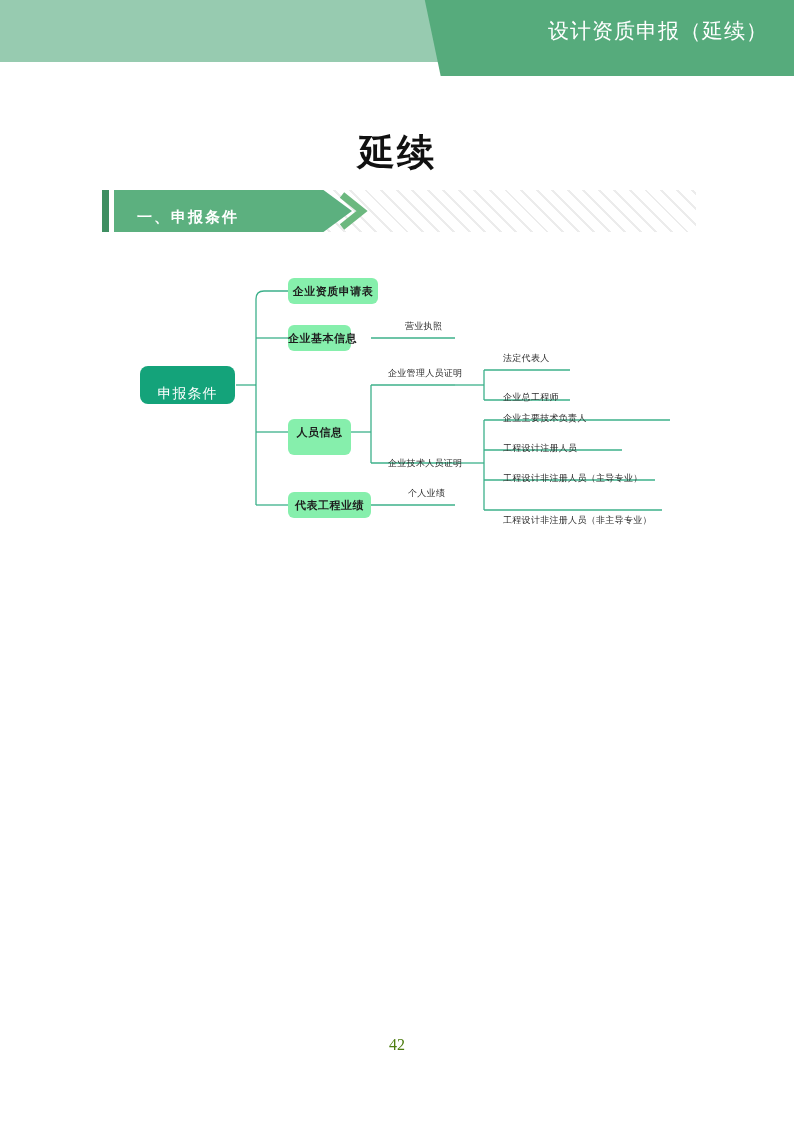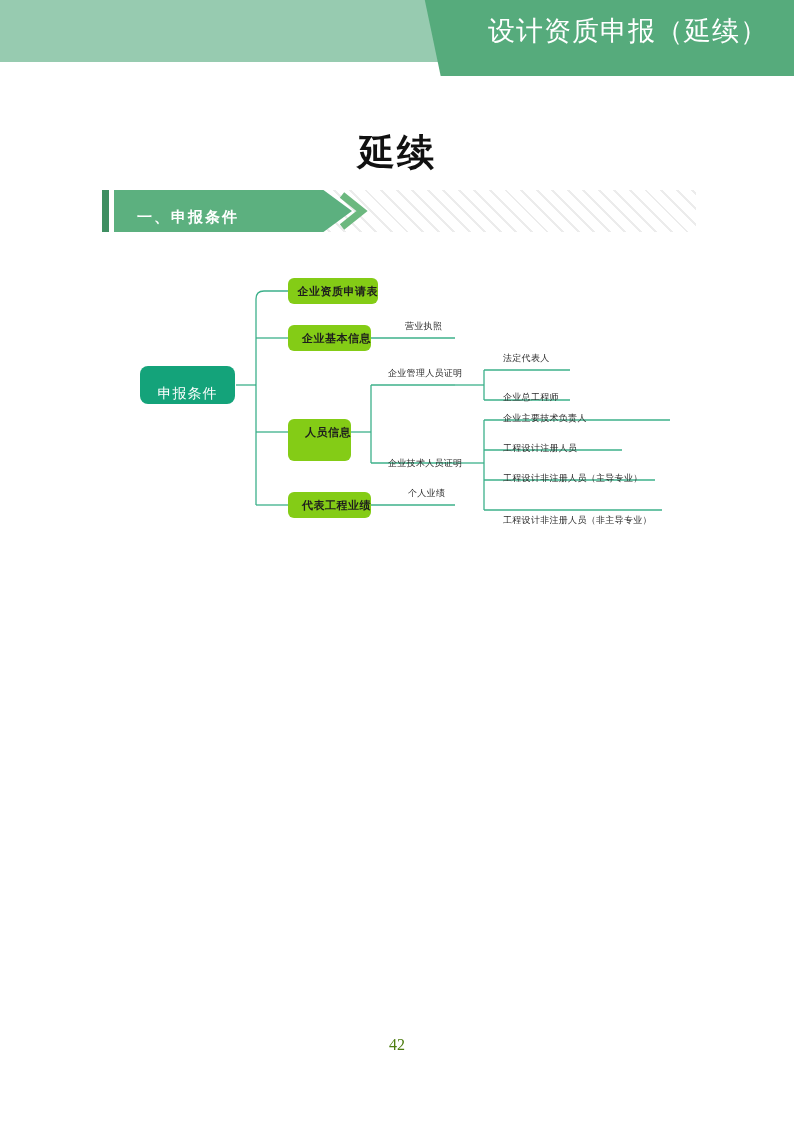--- a/index.html
+++ b/index.html
@@ -34,21 +34,21 @@
     left: 0; top: 0;
     width: 794px;
     height: 76px;
     background: #56ab7c;
     clip-path: polygon(53.5% 0%, 100% 0%, 100% 100%, 55.5% 100%);
   }
   .hdr-title {
     position: absolute;
     right: 26px;
     top: 14px;
-    font-size: 27px;
+    font-size: 21px;
     color: #ffffff;
     letter-spacing: 1px;
     white-space: nowrap;
     line-height: 34px;
   }
 
   
   .doc-title {
     position: absolute;
     left: 0;
@@ -144,27 +144,27 @@
     font-size: 14px;
     letter-spacing: 1px;
     padding: 8px;
     text-align: center;
   }
   .node-root span {
     display: block;
     line-height: 38px;
   }
   .node-l2 {
-    background: #84cc16;
+    background: #86efac;
     color: #1d1d1d;
     border-radius: 6px;
     font-size: 11px;
     font-weight: bold;
     letter-spacing: 0.5px;
-    text-align: right;
+    text-align: center;
   }
   .node-l2 span {
     display: block;
     line-height: 26px;
   }
   .node-txt {
     color: #2b2b2b;
     font-size: 9px;
     letter-spacing: 0.3px;
     line-height: 13px;
@@ -246,25 +246,25 @@
   </svg>
 
   <div class="node node-root" style="left:140px; top:104px; width:95px; height:38px;">
     <span>申报条件</span>
   </div>
 
   <div class="node node-l2" style="left:288px; top:16px; width:90px; height:26px;">
     <span>企业资质申请表</span>
   </div>
 
-  <div class="node node-l2" style="left:288px; top:63px; width:83px; height:26px;">
+  <div class="node node-l2" style="left:288px; top:63px; width:63px; height:26px;">
     <span>企业基本信息</span>
   </div>
 
-  <div class="node node-l2" style="left:288px; top:157px; width:63px; height:42px;">
+  <div class="node node-l2" style="left:288px; top:157px; width:63px; height:36px;">
     <span>人员信息</span>
   </div>
 
   <div class="node node-l2" style="left:288px; top:230px; width:83px; height:26px;">
     <span>代表工程业绩</span>
   </div>
 
   <div class="node node-txt" style="left:405px; top:58px;">
     <span>营业执照</span>
   </div>

